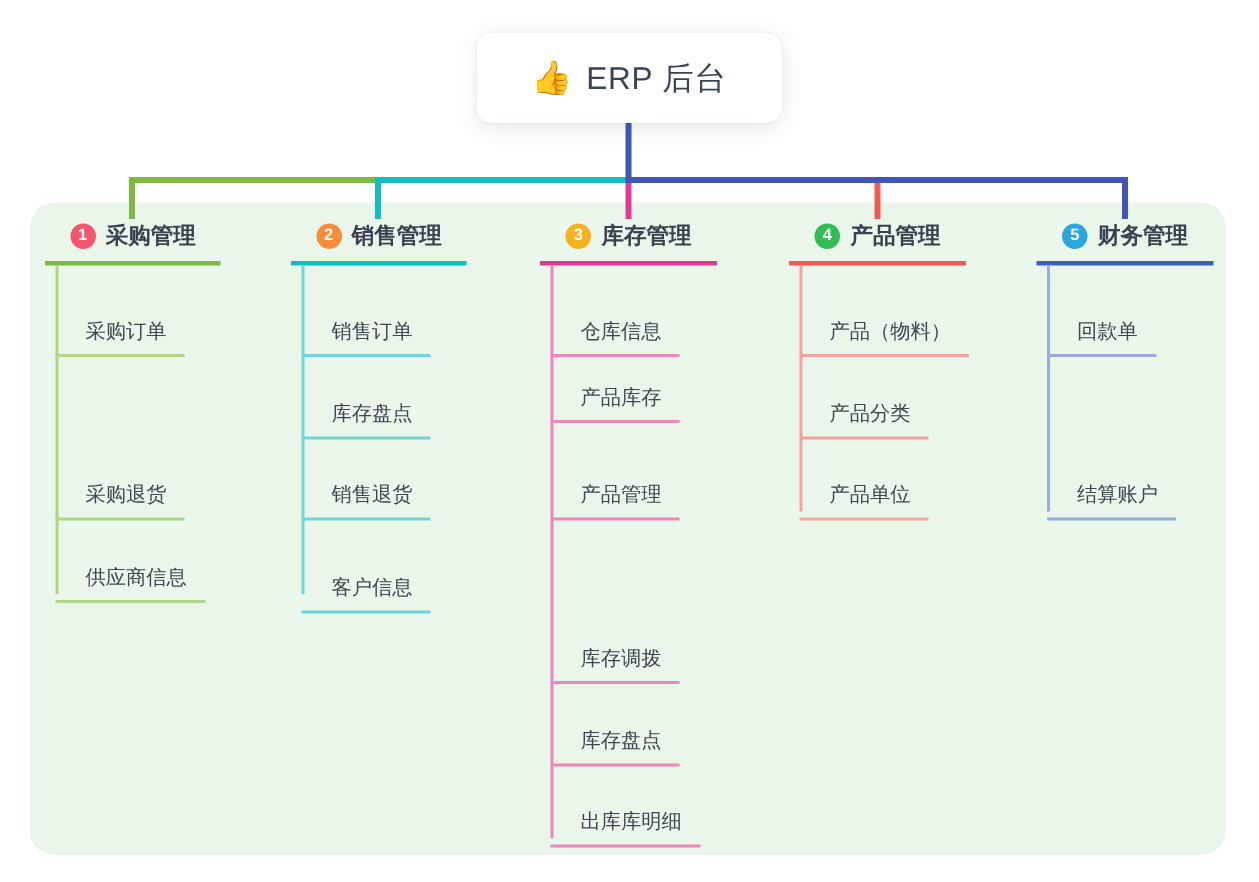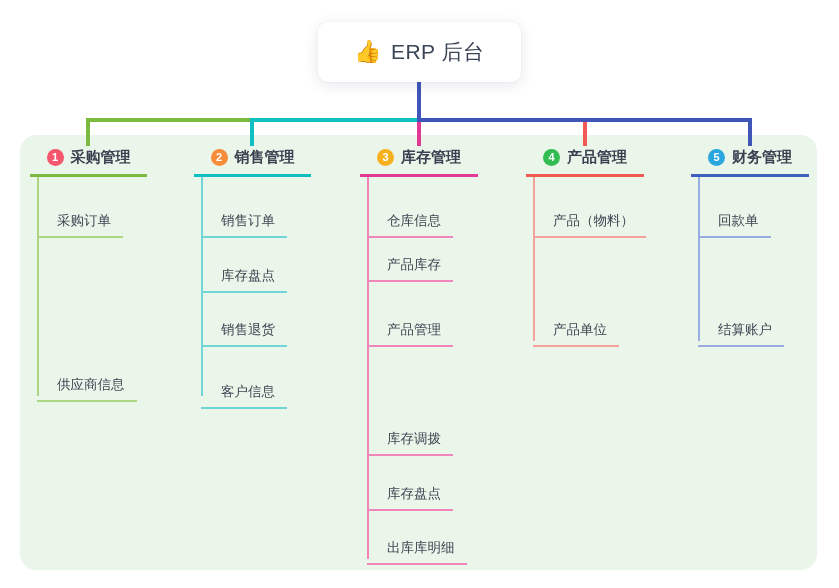--- a/index.html
+++ b/index.html
@@ -70,20 +70,23 @@
 
   <div class="branch" style="left: 30px; width: 117px; --main: #7cb93f; --light: #aed581; --badge: #f3566d;">
     <div class="branch-label">
       <span class="badge">1</span>
       <span class="branch-title">采购管理</span>
     </div>
     <div class="vline" style="height:219px"></div>
     <div class="child" style="top:58px">
         <span>采购订单</span>
       </div>
+    <div class="child" style="top:167px">
+        <span>采购退货</span>
+      </div>
     <div class="child" style="top:222px">
         <span>供应商信息</span>
       </div>
   </div>
 
   <div class="branch" style="left: 194px; width: 117px; --main: #10bfc1; --light: #6fd5d6; --badge: #f78c3a;">
     <div class="branch-label">
       <span class="badge">2</span>
       <span class="branch-title">销售管理</span>
     </div>
@@ -130,20 +133,23 @@
 
   <div class="branch" style="left: 526px; width: 118px; --main: #f15955; --light: #f5a29d; --badge: #31bd52;">
     <div class="branch-label">
       <span class="badge">4</span>
       <span class="branch-title">产品管理</span>
     </div>
     <div class="vline" style="height:164px"></div>
     <div class="child" style="top:58px">
         <span>产品（物料）</span>
       </div>
+    <div class="child" style="top:113px">
+        <span>产品分类</span>
+      </div>
     <div class="child" style="top:167px">
         <span>产品单位</span>
       </div>
   </div>
 
   <div class="branch" style="left: 691px; width: 118px; --main: #3f5fc0; --light: #98ace0; --badge: #2aa7de;">
     <div class="branch-label">
       <span class="badge">5</span>
       <span class="branch-title">财务管理</span>
     </div>

